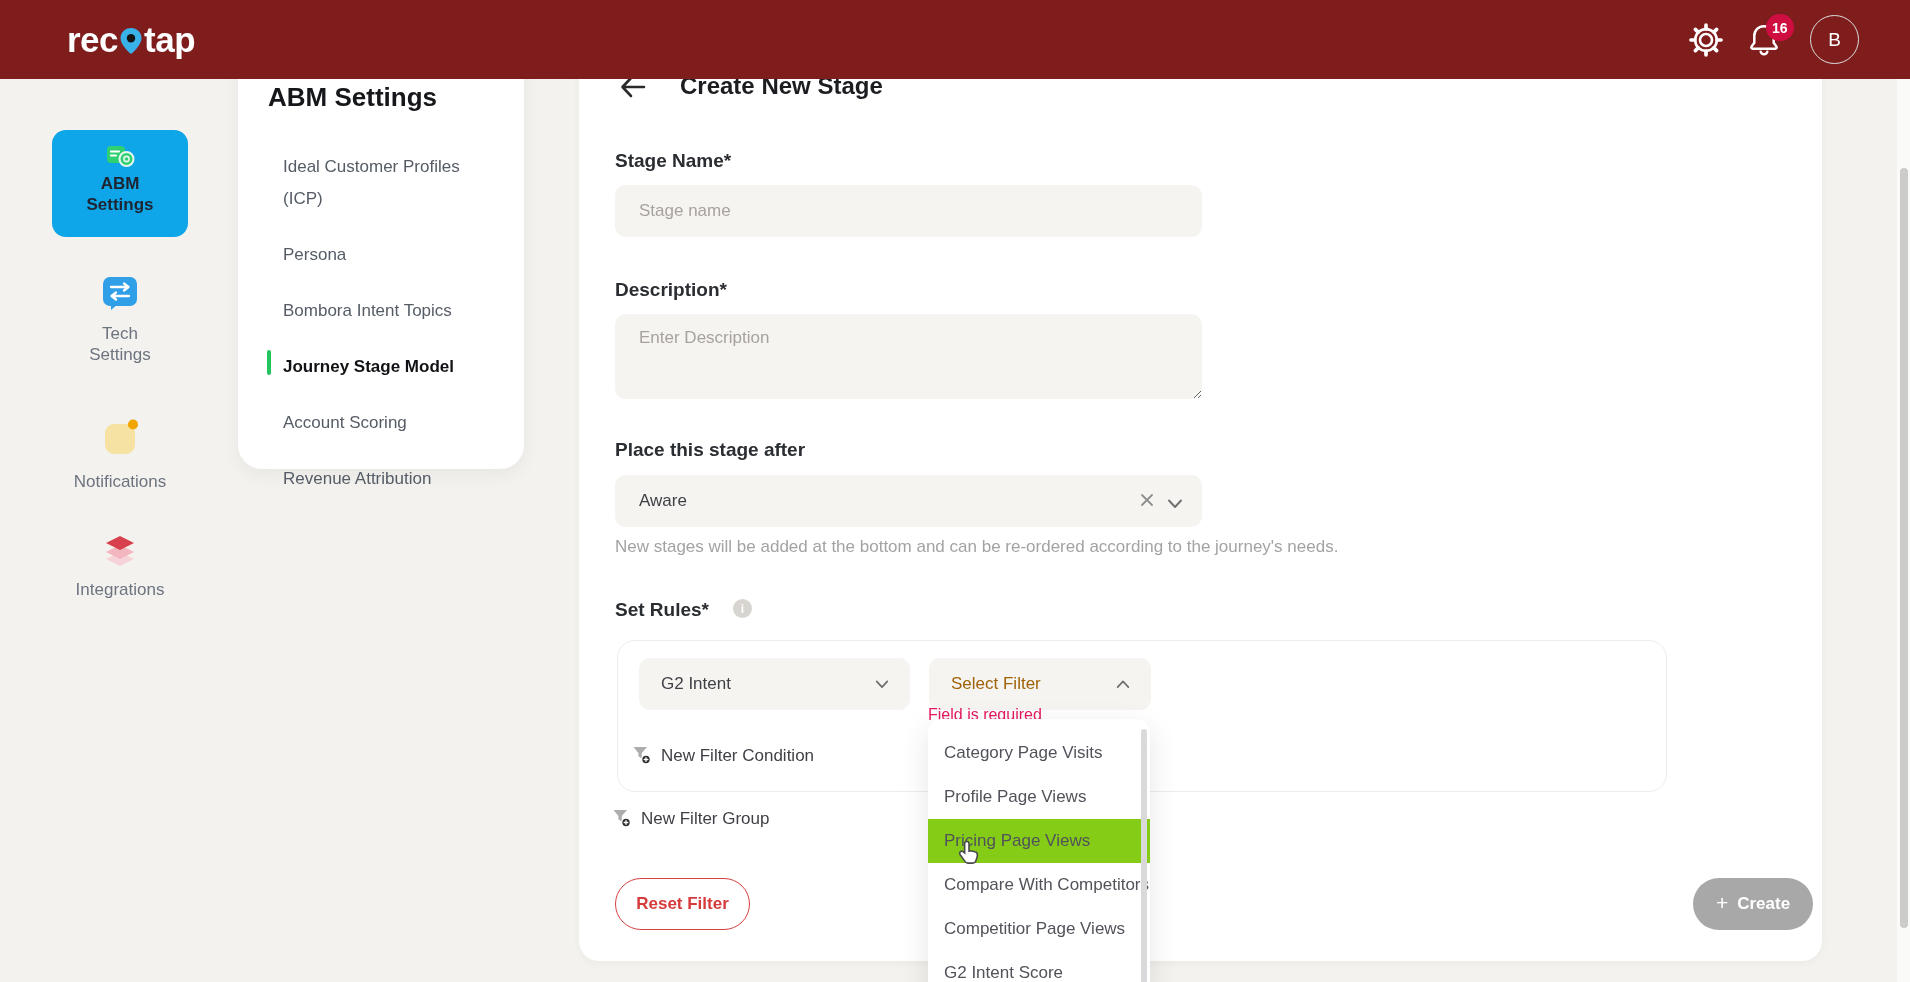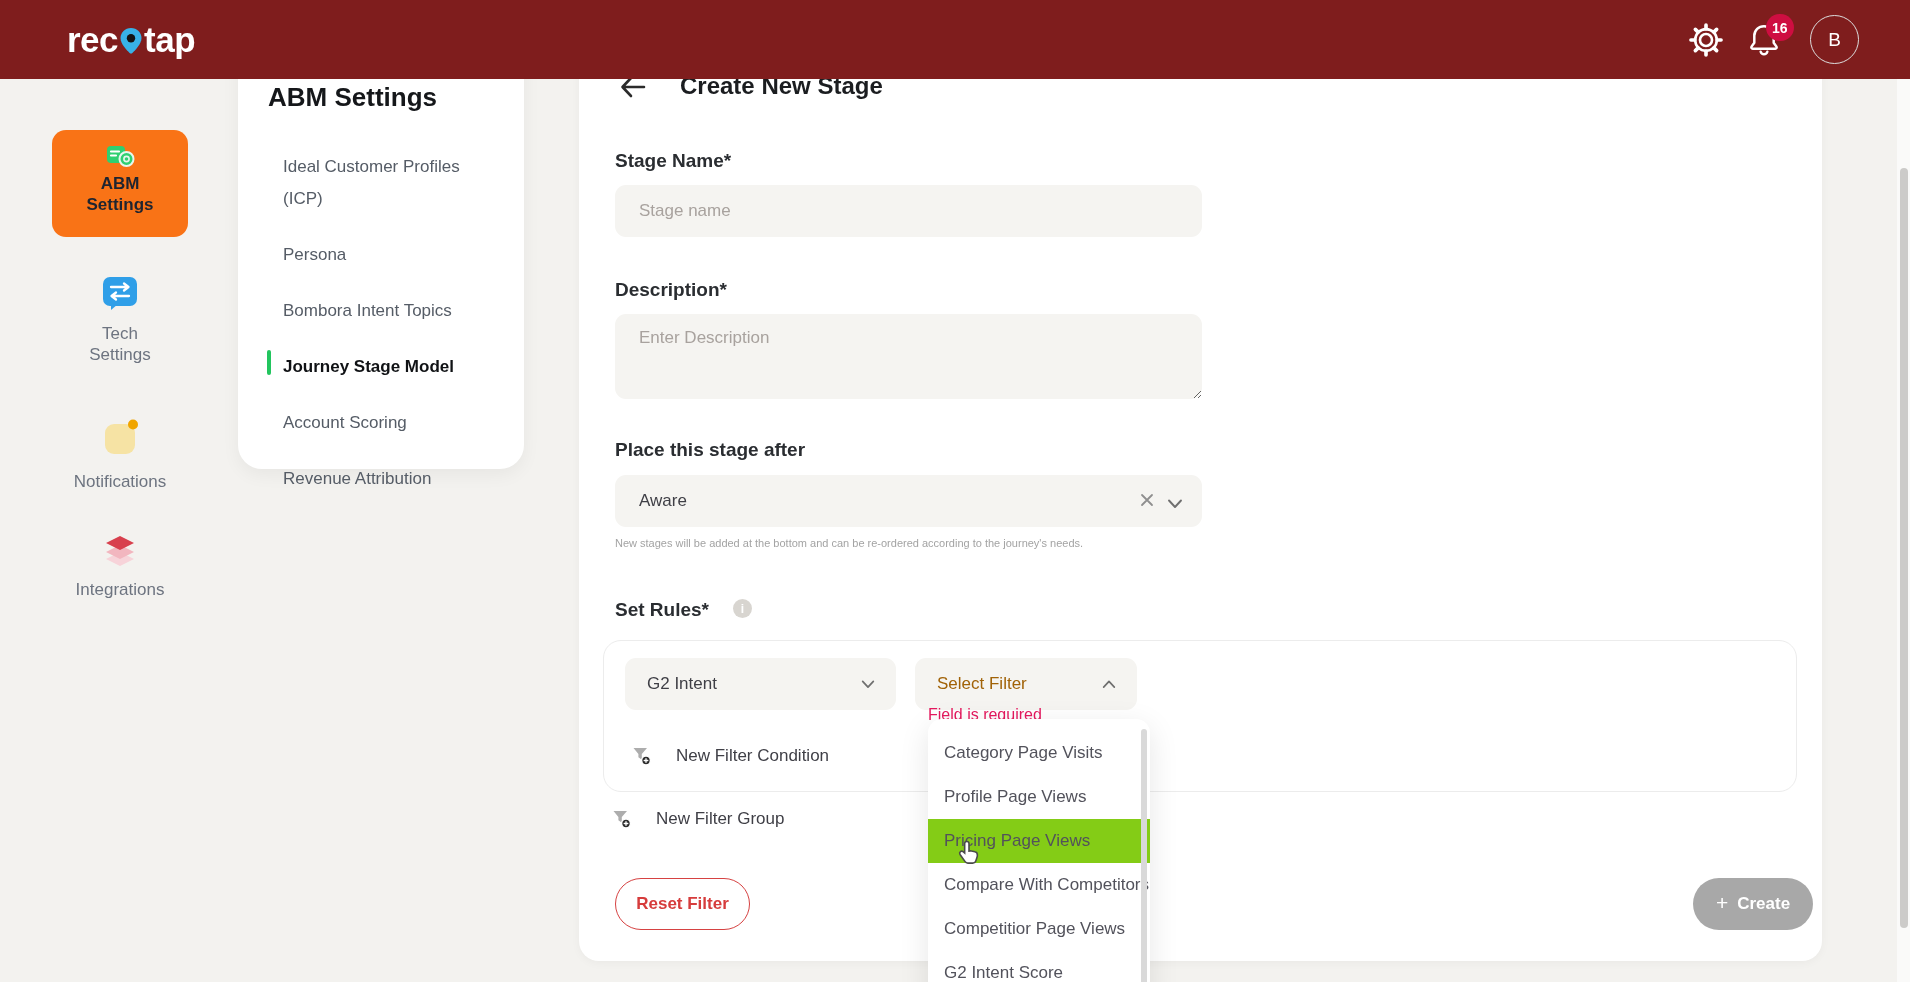--- a/index.html
+++ b/index.html
@@ -13,21 +13,21 @@
   .nav-items { position:absolute; left:235px; top:0; height:79px; display:flex; align-items:center; gap:52px; }
   .nav-item { color:#f2f2f2; font-size:17px; font-weight:600; cursor:pointer; white-space:nowrap; }
   .nav-right-icon { position:absolute; top:0; height:79px; display:flex; align-items:center; justify-content:center; width:44px; cursor:pointer; }
   .gear-wrap { left:1684px; }
   .bell-wrap { left:1742px; }
   .badge { position:absolute; left:1766px; top:14px; min-width:27px; height:27px; border-radius:14px; background:#ce0e41; color:#fff; font-size:14px; font-weight:700; display:flex; align-items:center; justify-content:center; padding:0 6px; z-index:2; }
   .avatar { position:absolute; left:1810px; top:15px; width:49px; height:49px; border-radius:50%; border:1.5px solid #ddd; color:#fff; font-size:19px; display:flex; align-items:center; justify-content:center; cursor:pointer; }
 
   
   .rail-item { position:absolute; width:140px; left:50px; text-align:center; cursor:pointer; }
-  .rail-card { position:absolute; left:52px; top:130px; width:136px; height:107px; border-radius:14px; background:#f97316; text-align:center; cursor:pointer; }
+  .rail-card { position:absolute; left:52px; top:130px; width:136px; height:107px; border-radius:14px; background:#0ea5e9; text-align:center; cursor:pointer; }
   .rail-label { font-size:17px; line-height:21px; color:#6d7480; white-space:pre-line; }
   .rail-label.active { color:#1e2430; font-weight:600; }
   .rail-icon { display:inline-block; }
 
   
   .panel { position:absolute; left:238px; top:0; width:286px; height:469px; background:#fff; border-radius:0 0 24px 24px; box-shadow:0 6px 18px rgba(0,0,0,.05); z-index:10; }
   .panel-title { position:absolute; left:30px; top:82px; font-size:26px; font-weight:700; color:#15171a; }
   .panel-list { position:absolute; left:45px; top:151px; width:220px; }
   .panel-item { font-size:17px; line-height:32px; color:#555c66; margin-bottom:24px; cursor:pointer; position:relative; }
   .panel-item.active { color:#101215; font-weight:700; }
@@ -39,33 +39,33 @@
   .page-title { position:absolute; left:680px; top:72px; font-size:24px; font-weight:700; color:#1b1d20; z-index:6; }
 
   .form-label { position:absolute; left:615px; font-size:19px; font-weight:700; color:#2a2d31; z-index:6; }
   .text-input { position:absolute; left:615px; width:587px; height:52px; border:none; outline:none; background:#f5f4f1; border-radius:11px; padding:0 24px; font-size:17px; color:#404040; font-family:"Liberation Sans", sans-serif; z-index:6; }
   .text-input::placeholder, .text-area::placeholder { color:#a8a29e; opacity:1; }
   .text-area { position:absolute; left:615px; width:587px; height:85px; border:none; outline:none; background:#f5f4f1; border-radius:11px; padding:14px 24px; font-size:17px; color:#404040; resize:both; font-family:"Liberation Sans", sans-serif; z-index:6; }
 
   .select-box { position:absolute; left:615px; top:475px; width:587px; height:52px; background:#f5f4f1; border-radius:11px; display:flex; align-items:center; padding:0 24px; font-size:17px; color:#3f3f46; cursor:pointer; z-index:6; }
   .select-clear { position:absolute; right:46px; top:16px; cursor:pointer; }
   .select-caret { position:absolute; right:18px; top:20px; }
-  .helper-text { position:absolute; left:615px; top:537px; font-size:11px; color:#a3a3a3; z-index:6; }
+  .helper-text { position:absolute; left:615px; top:537px; font-size:17px; color:#a3a3a3; z-index:6; }
 
   .set-rules-row { position:absolute; left:615px; top:599px; display:flex; align-items:flex-start; gap:24px; z-index:6; }
   .info-icon { width:19px; height:19px; border-radius:50%; background:#d8d5d0; color:#fff; font-size:12px; font-weight:700; display:flex; align-items:center; justify-content:center; font-style:normal; cursor:pointer; }
 
-  .rules-card { position:absolute; left:603px; top:640px; width:1194px; height:152px; border:1px solid #ececec; border-radius:18px; z-index:6; }
+  .rules-card { position:absolute; left:617px; top:640px; width:1050px; height:152px; border:1px solid #ececec; border-radius:18px; z-index:6; }
   .mini-select { position:absolute; height:52px; background:#f5f4f1; border-radius:11px; display:flex; align-items:center; justify-content:space-between; padding:0 20px 0 22px; font-size:17px; cursor:pointer; }
   .attr-select { left:21px; top:17px; width:271px; color:#3f3f46; }
   .filter-select { left:311px; top:17px; width:222px; color:#a16207; }
 
   .error-text { position:absolute; left:928px; top:706px; font-size:16px; color:#e5195f; z-index:6; }
 
-  .filter-row { position:absolute; display:flex; align-items:flex-end; gap:24px; font-size:17px; color:#3f3f46; cursor:pointer; z-index:6; }
+  .filter-row { position:absolute; display:flex; align-items:flex-start; gap:9px; font-size:17px; color:#3f3f46; cursor:pointer; z-index:6; }
   .nfc { left:632px; top:746px; }
   .nfg { left:612px; top:809px; }
 
   .reset-btn { position:absolute; left:615px; top:878px; width:135px; height:52px; border:1.5px solid #d64242; border-radius:26px; background:#fff; color:#d63c3c; font-size:17px; font-weight:600; display:flex; align-items:center; justify-content:center; cursor:pointer; z-index:6; }
   .create-btn { position:absolute; left:1693px; top:878px; width:120px; height:52px; border:none; border-radius:26px; background:#a8a8a8; color:#fff; font-size:17px; font-weight:600; display:flex; align-items:center; justify-content:center; gap:9px; cursor:pointer; z-index:6; }
   .create-plus { font-size:21px; font-weight:400; margin-top:-2px; }
 
   
   .filter-menu { position:absolute; left:928px; top:719px; width:222px; height:280px; background:#fff; border-radius:14px 14px 0 0; box-shadow:0 8px 30px rgba(0,0,0,.10); z-index:20; padding-top:12px; overflow:hidden; }
   .menu-option { height:44px; display:flex; align-items:center; padding:0 10px 0 16px; font-size:17px; color:#52525b; white-space:nowrap; overflow:hidden; cursor:pointer; }

